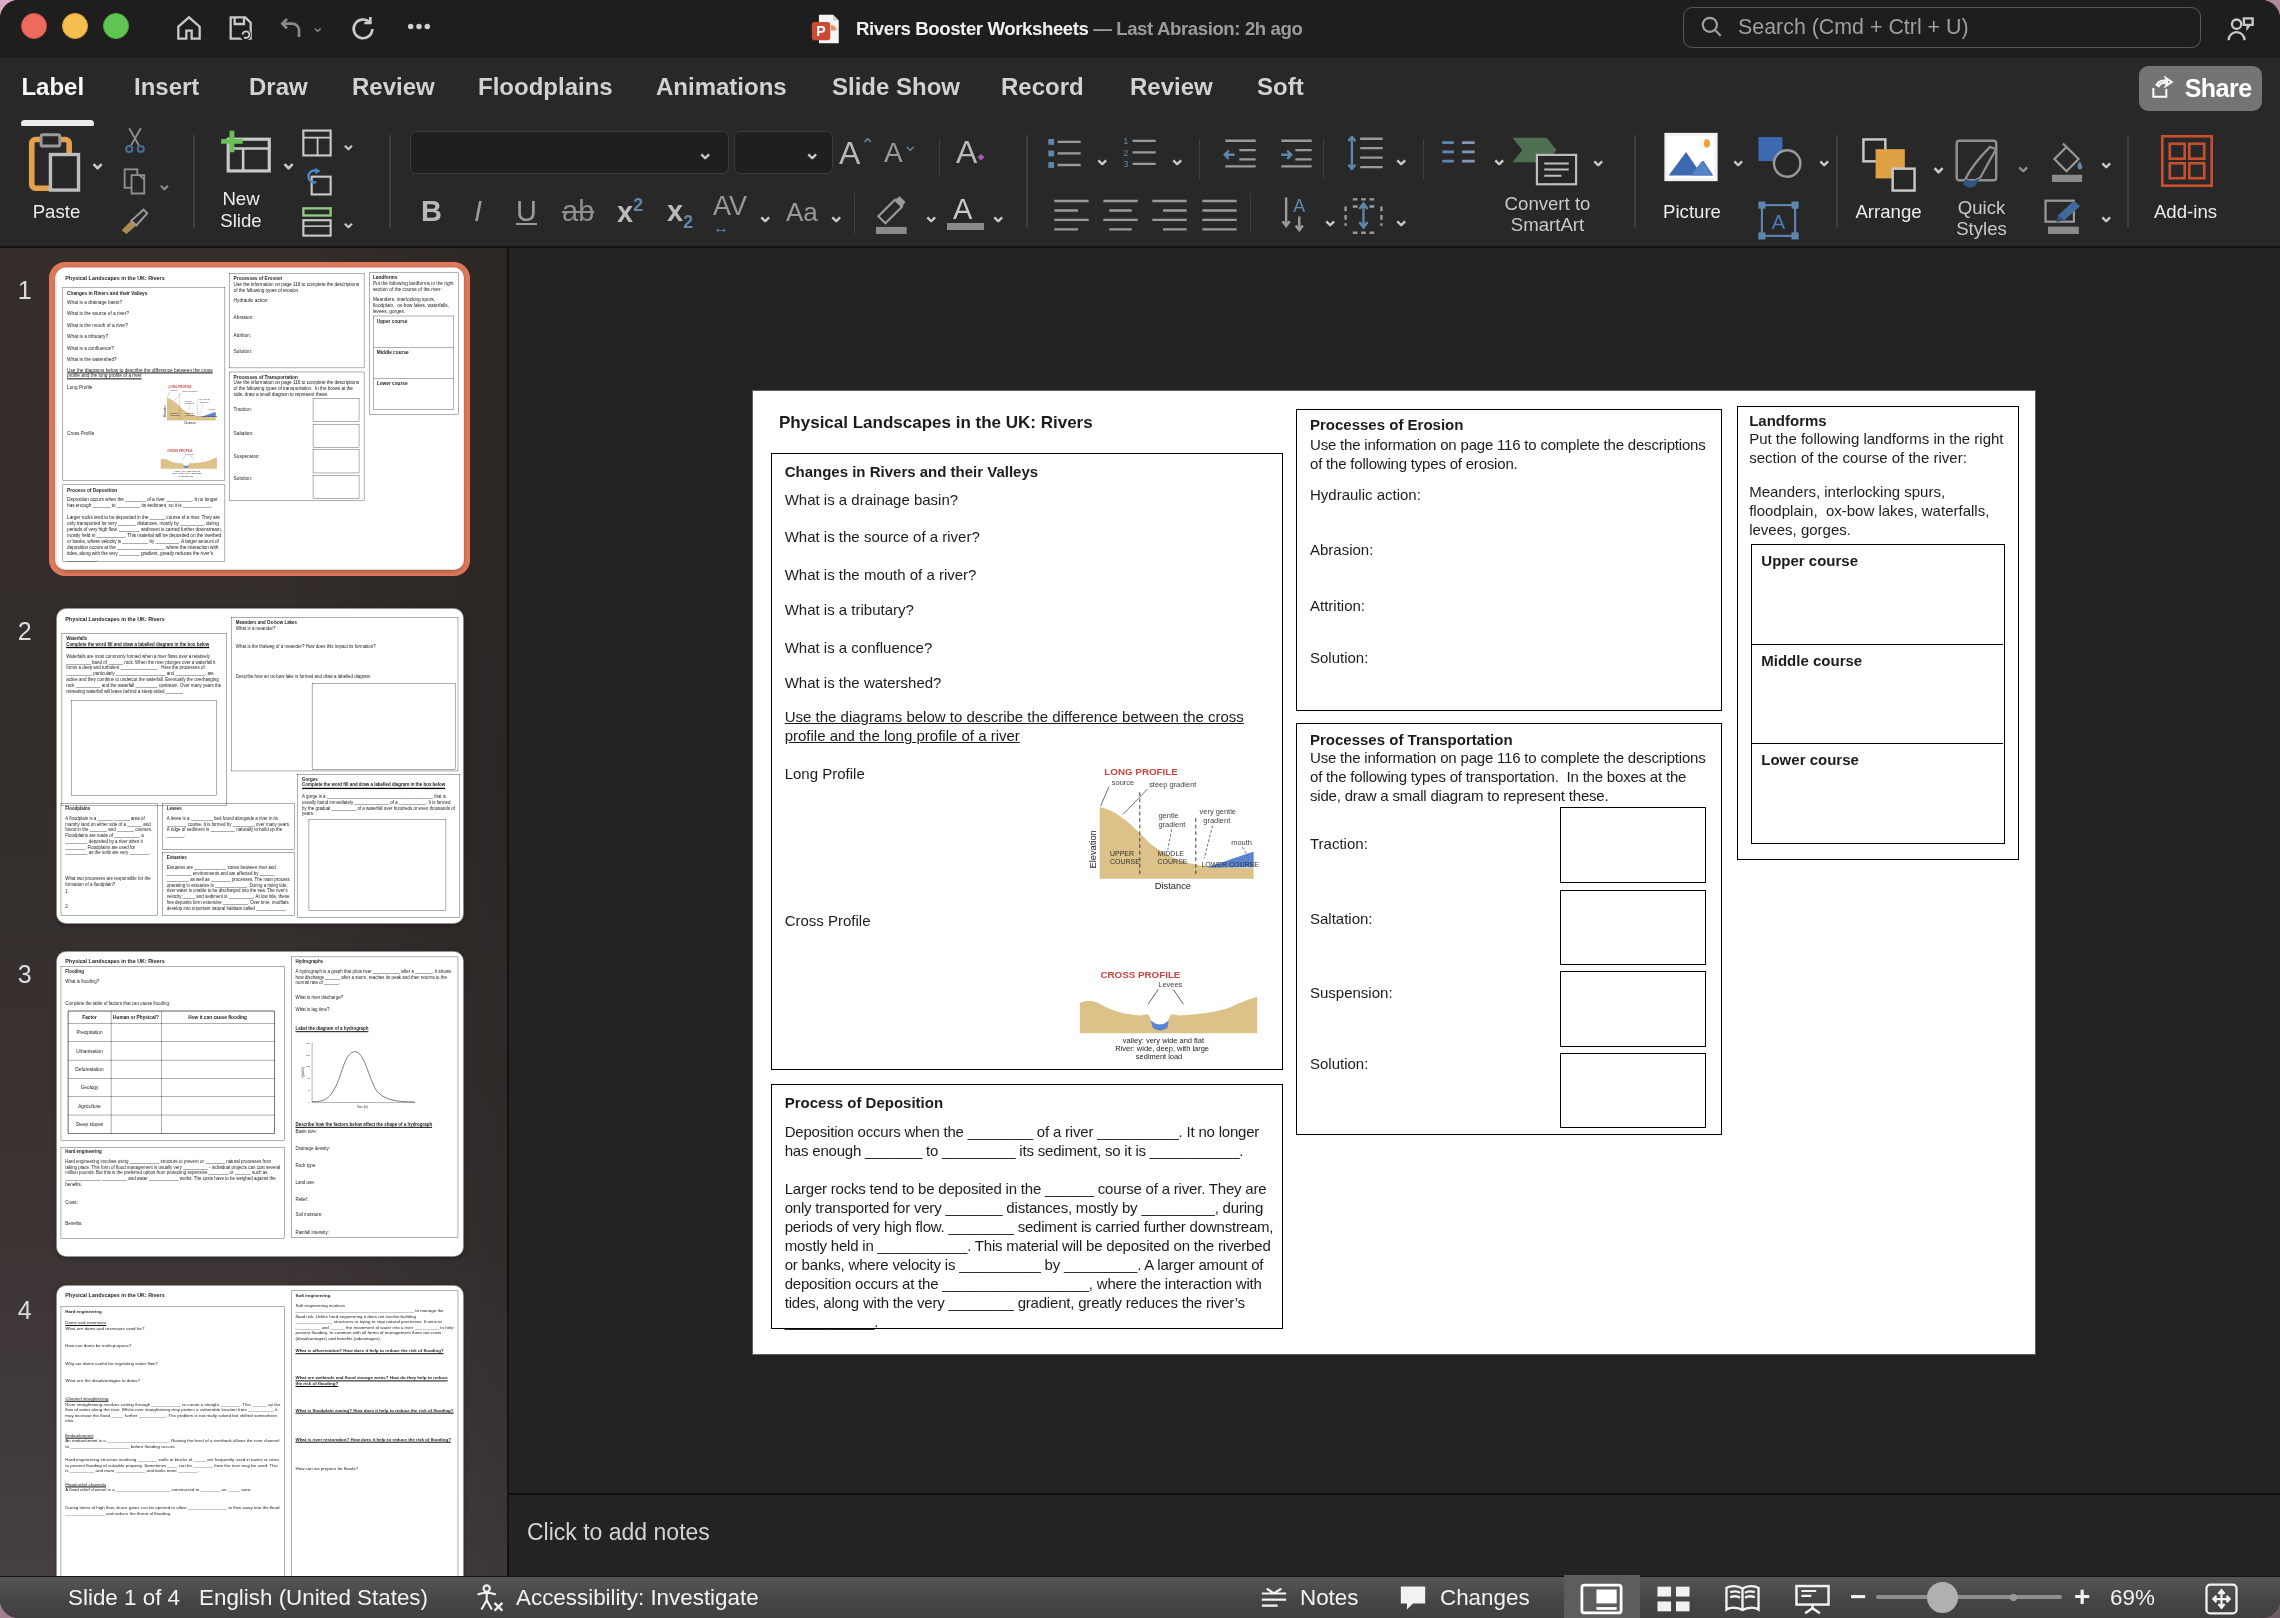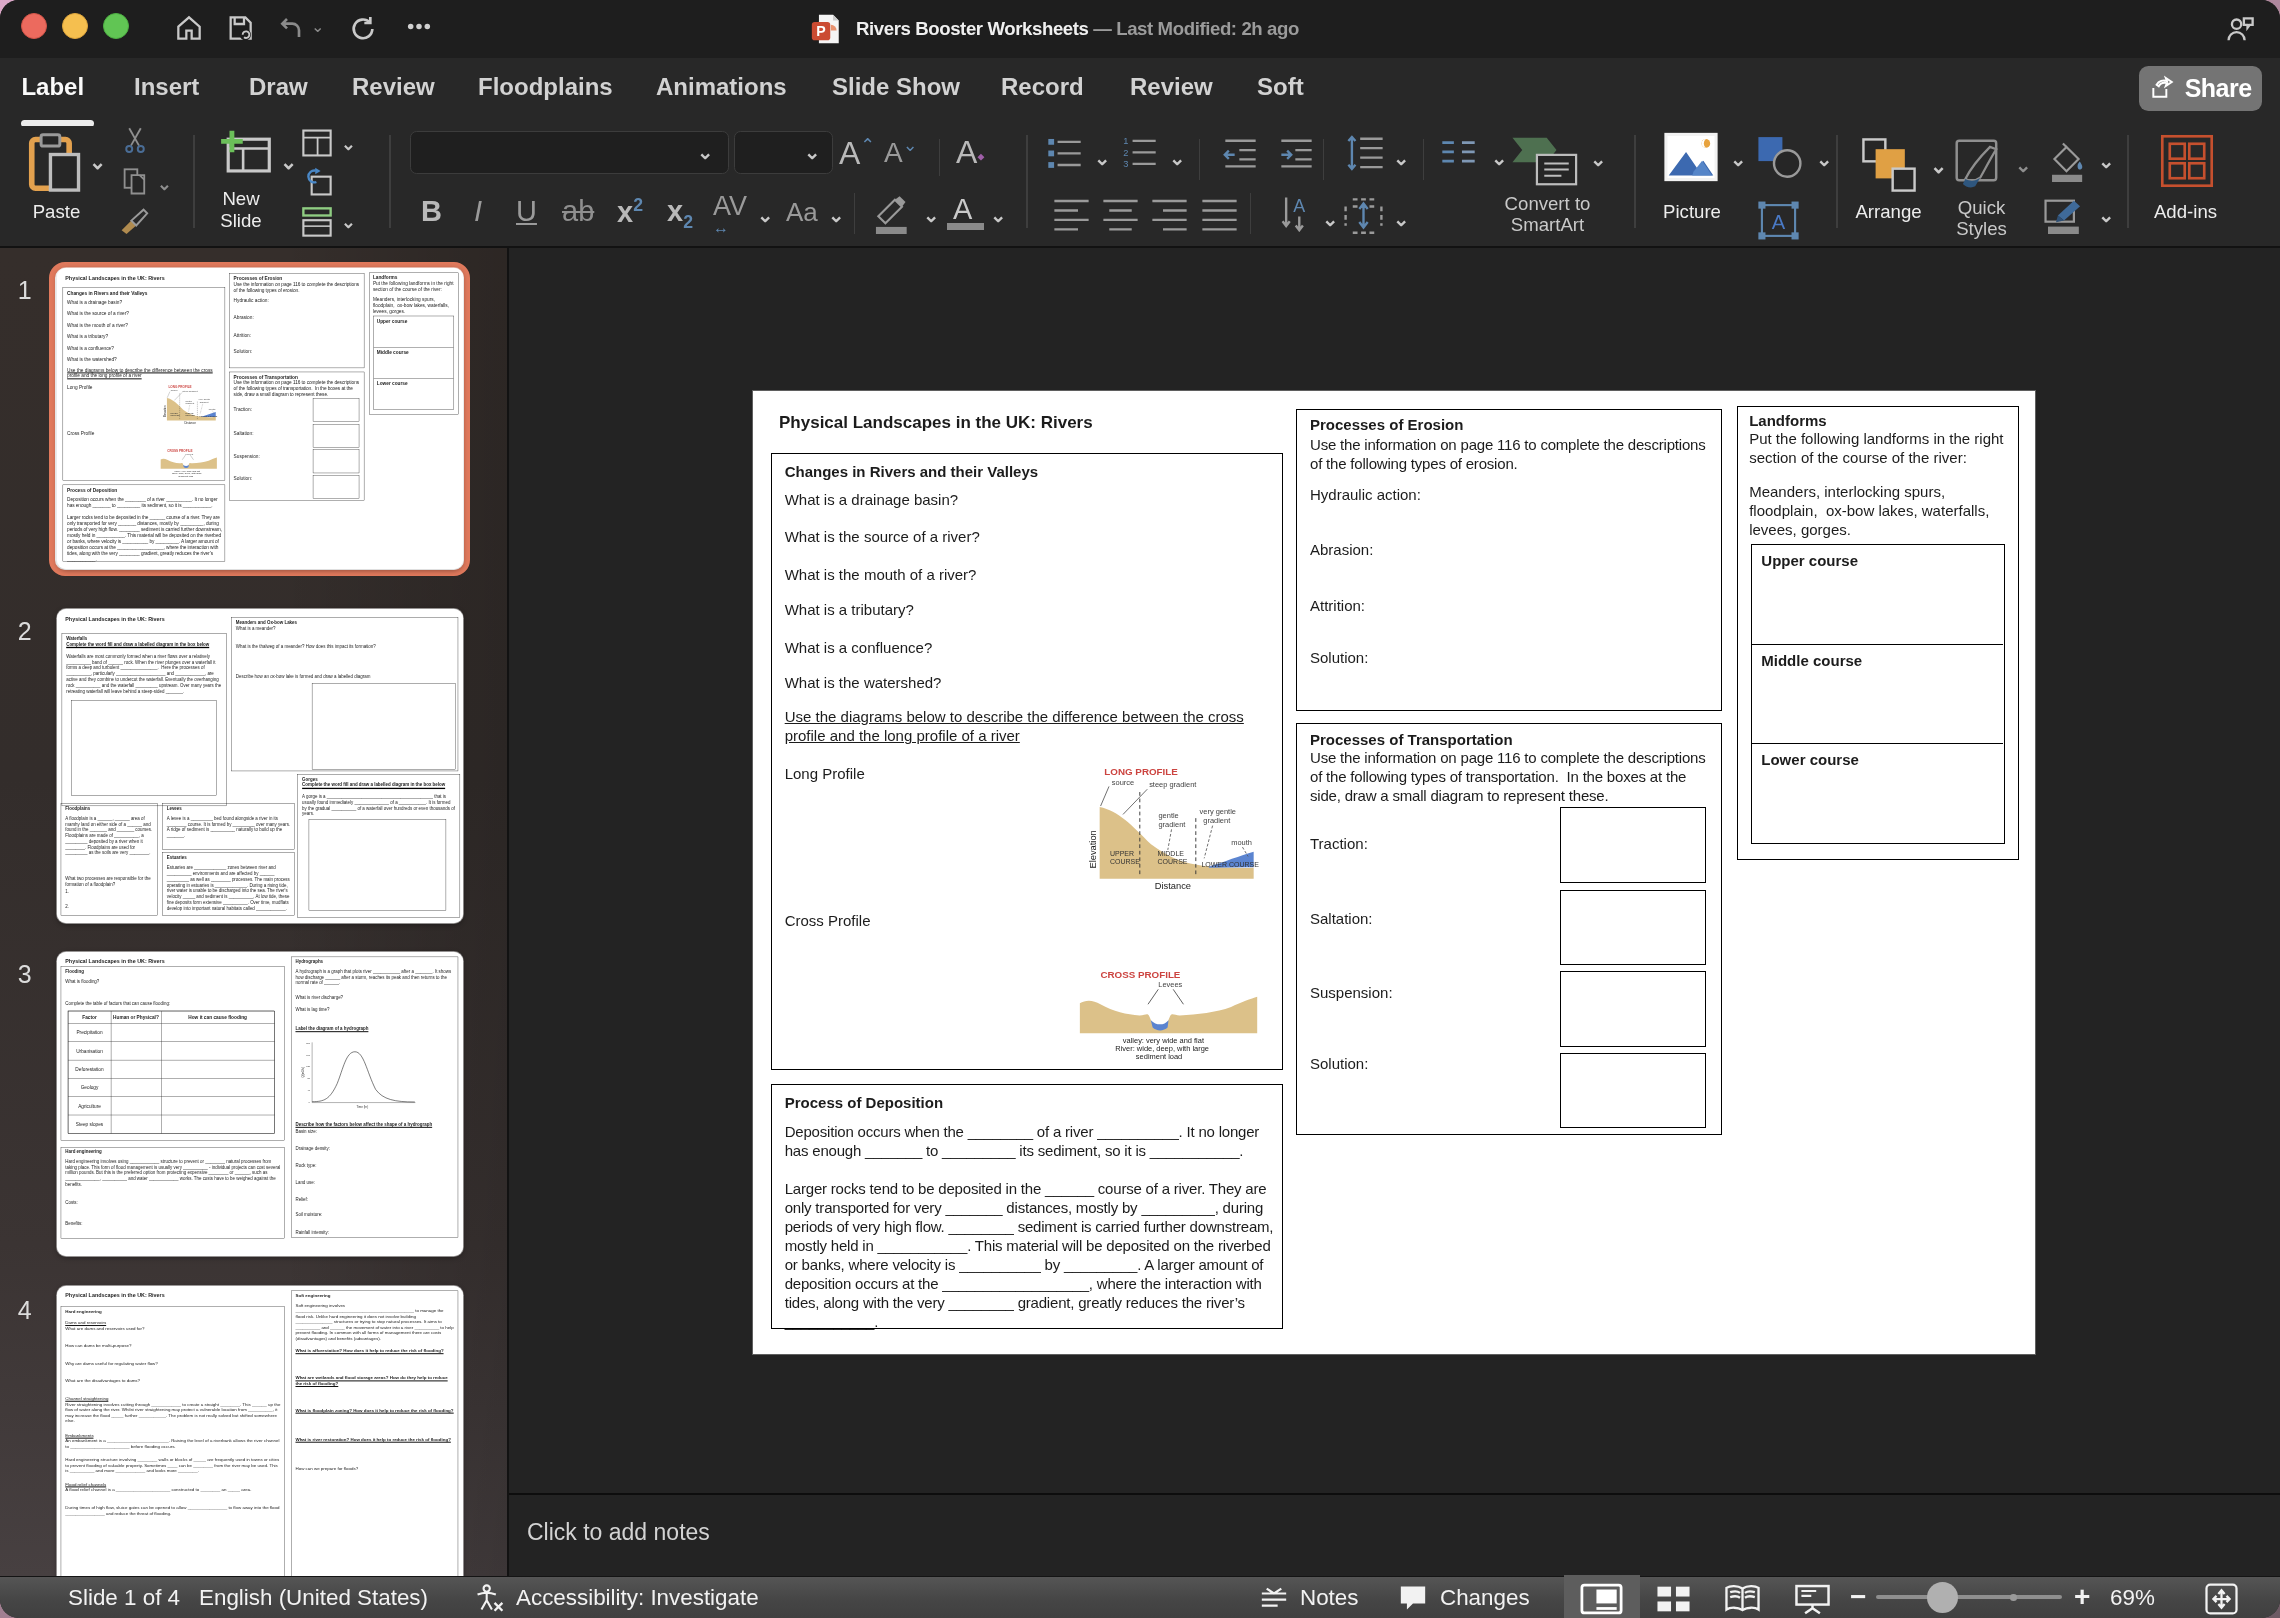--- a/index.html
+++ b/index.html
@@ -92,21 +92,28 @@
         </g>
       </svg>
     <div class="title-wrap">
       <svg width="34" height="34" viewBox="0 0 24 24">
           <path d="M7 2 H17 L21 6 V22 H7 Z" fill="#f5f5f5"></path>
           <path d="M17 2 L21 6 H17 Z" fill="#c9c9c9"></path>
           <rect x="2" y="7" width="13" height="13" rx="2" fill="#cb4b32"></rect>
           <text x="8.5" y="17" font-size="10" font-weight="bold" fill="#fff" text-anchor="middle" font-family="Liberation Sans">P</text>
           <path d="M15.5 9 a4 4 0 0 1 4 4 H15.5 Z" fill="#e8926f"></path>
         </svg>
-      <div class="title-txt">Rivers Booster Worksheets <span class="dim">— Last Modified: 2h ago</span></div>
+      <div class="title-txt">Rivers Booster Worksheets <span class="dim">— Last Abrasion: 2h ago</span></div>
+    </div>
+    <div class="searchbox">
+      <svg style="margin:0 13px 0 15px" width="26" height="26" viewBox="0 0 24 24" fill="none" stroke="#9f9f9f" stroke-width="2">
+          <circle cx="10" cy="10" r="6.5"></circle>
+          <path d="M15 15 L20 20"></path>
+        </svg>
+      Search (Cmd + Ctrl + U)
     </div>
     <svg class="ticon" style="left:2222px;top:11.2px" width="35" height="35" viewBox="0 0 24 24" fill="none" stroke="#c9c9c9" stroke-width="1.6">
         <circle cx="10" cy="9" r="3.2"></circle>
         <path d="M4.5 20 a5.5 5.5 0 0 1 11 0"></path>
         <path d="M15 5 h6 v4.5 h-2 l-1.5 2 v-2 H15 Z" fill="#1e1e1e"></path>
       </svg>
   </div>
 
   <div class="tabs">
     <div class="tab active" style="left:21.4px">Label</div>

